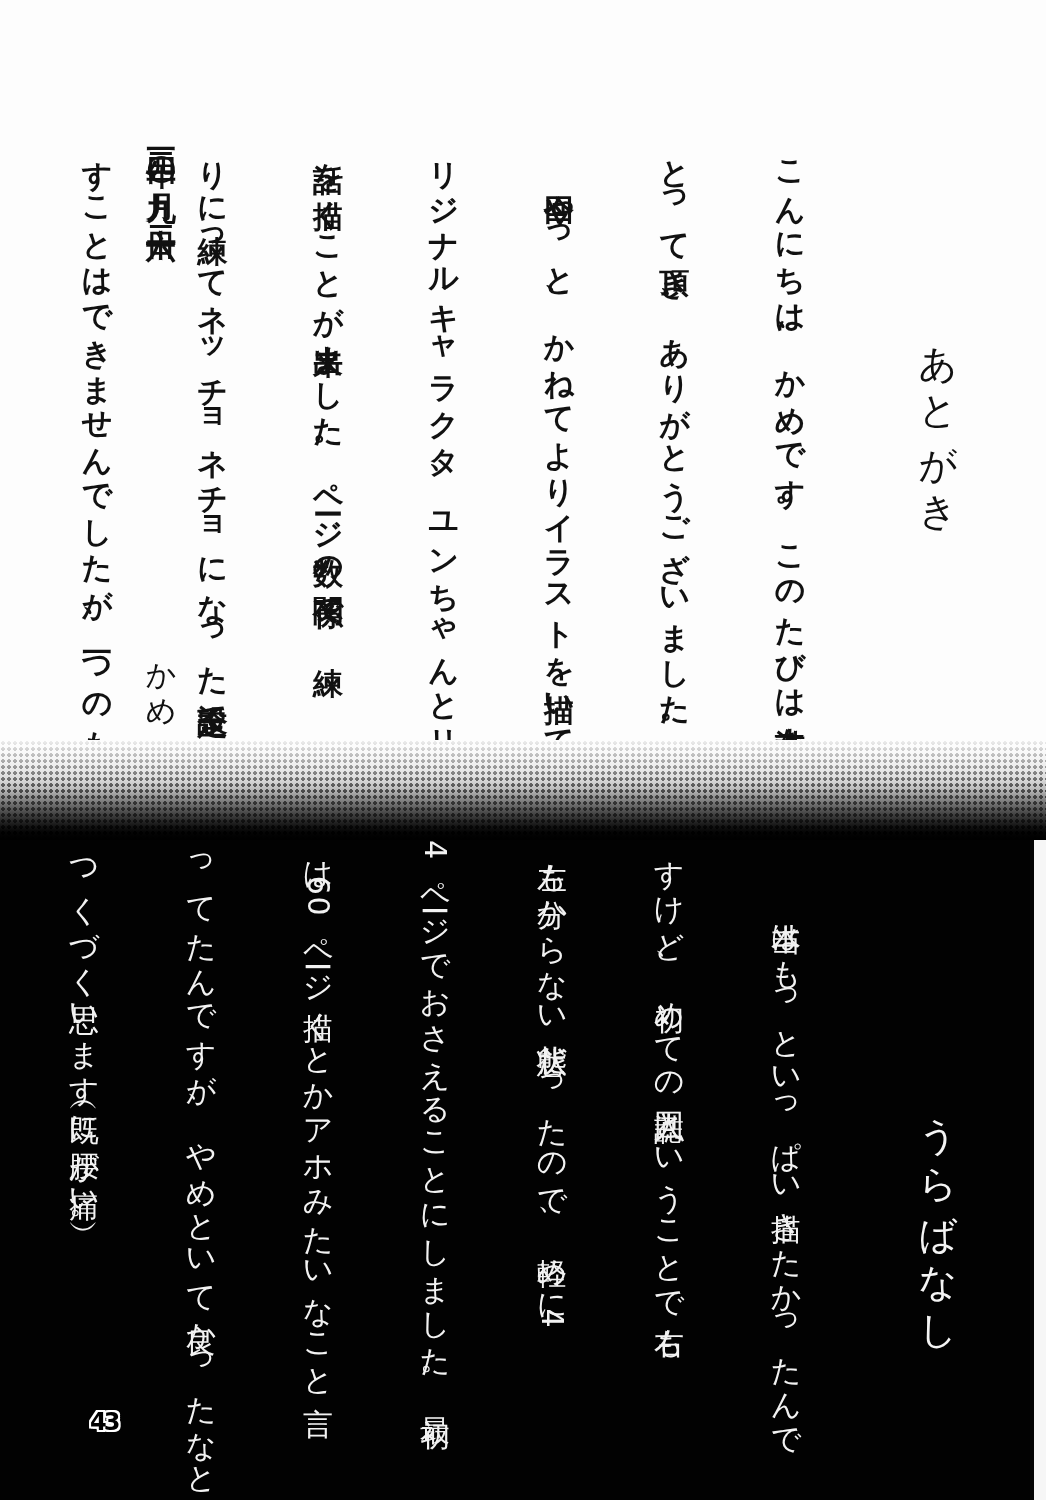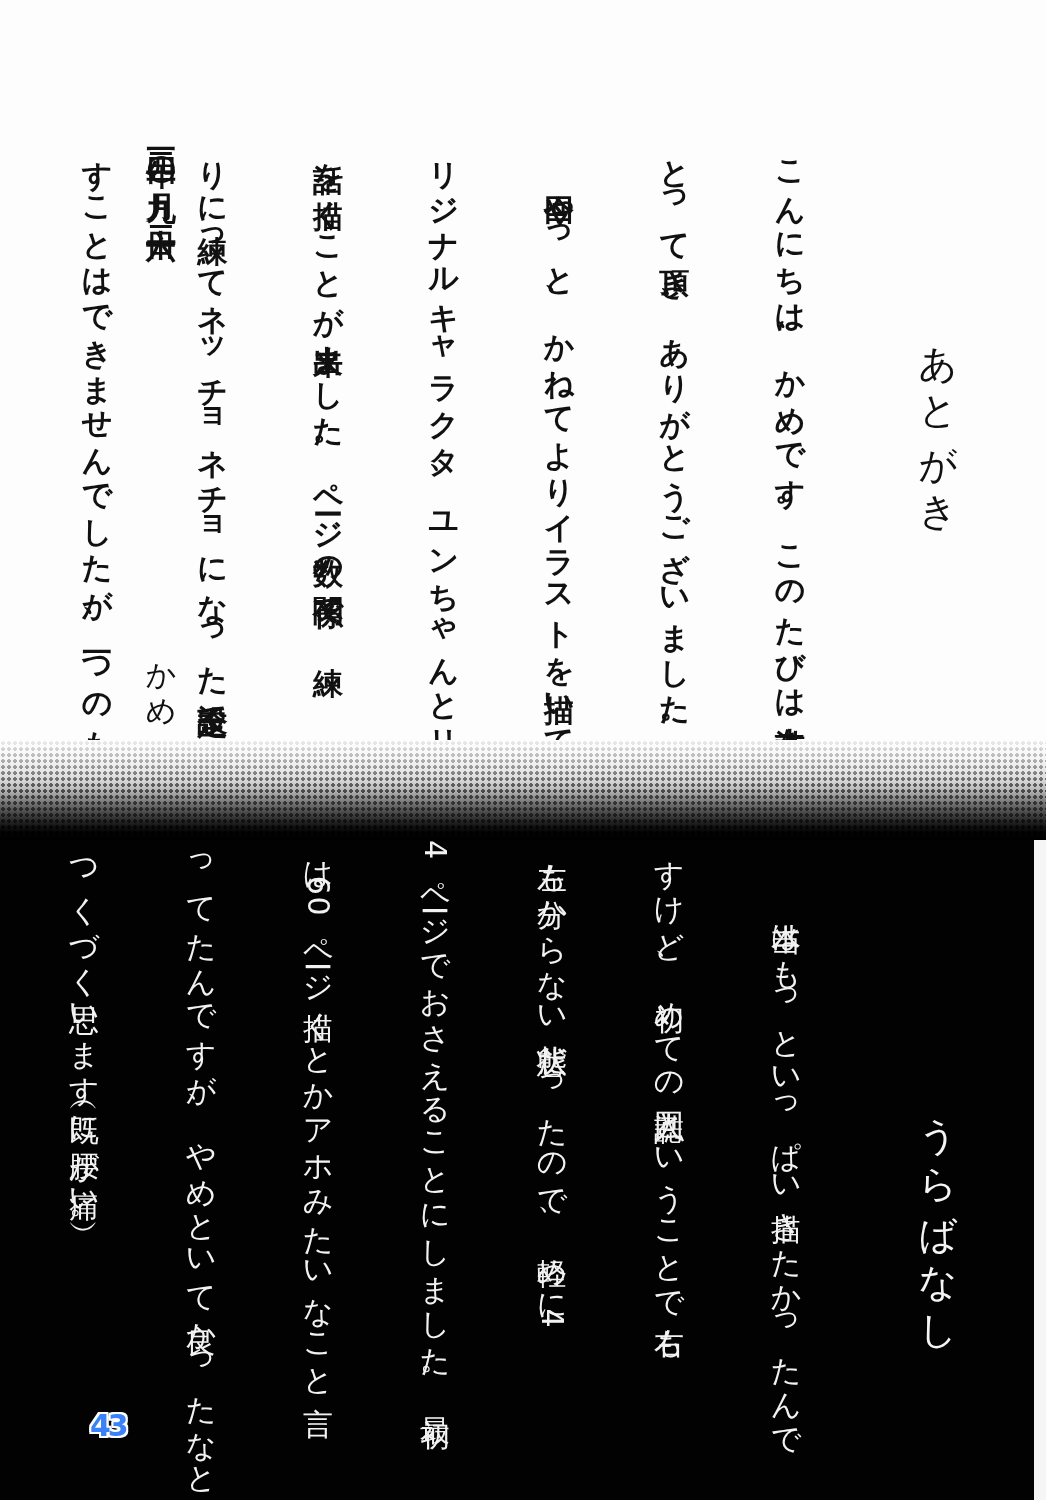--- a/index.html
+++ b/index.html
@@ -51,21 +51,21 @@
   }
   .body-lower {
     position:absolute; right:150px; top:-30px; height:640px;
     writing-mode:vertical-rl; font-size:30px; line-height:39px; color:#f2f2f2;
     white-space:pre;
   }
   .body-lower .line { display:block; letter-spacing:1.5px; }
 
   .page-number {
     position:absolute; left:90px; top:1408px;
-    font-size:30px; font-weight:bold; color:#3b82f6;
+    font-size:24px; font-weight:bold; color:#000000;
     -webkit-text-stroke:0; 
     text-shadow: 2px 0 #fff, -2px 0 #fff, 0 2px #fff, 0 -2px #fff,
                  2px 2px #fff, -2px -2px #fff, 2px -2px #fff, -2px 2px #fff;
     letter-spacing:-3px;
   }
   .right-edge { position:absolute; left:1034px; top:840px; width:12px; height:660px; background:#f6f6f6; }
 </style>
 </head>
 <body>
 

